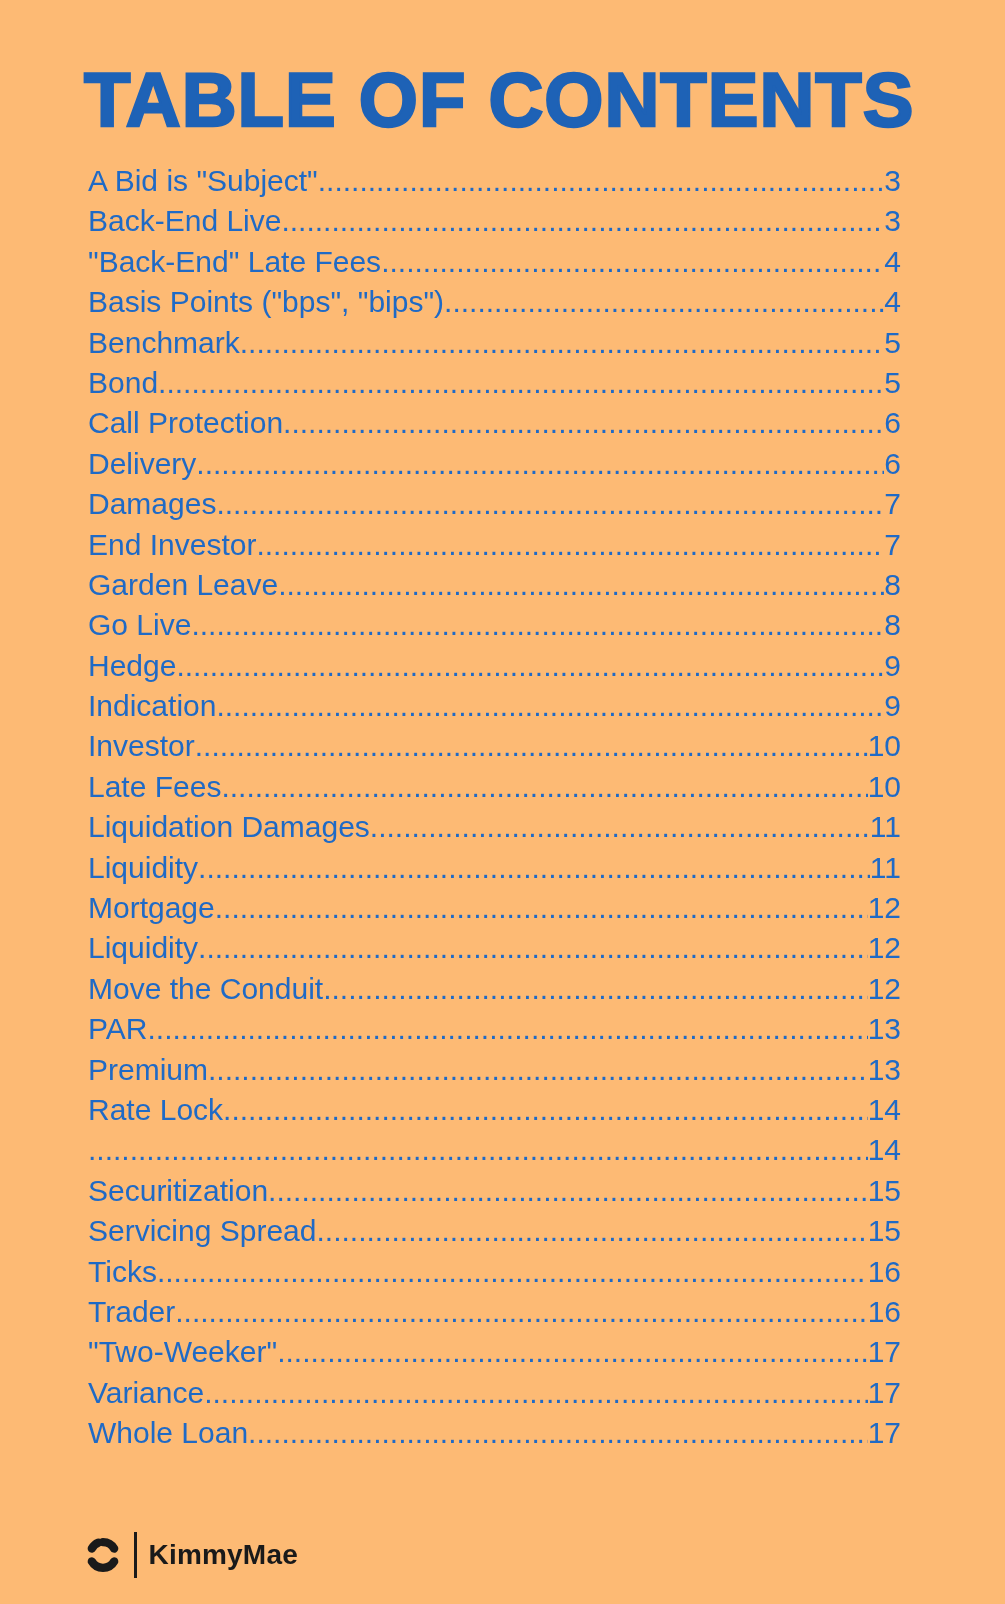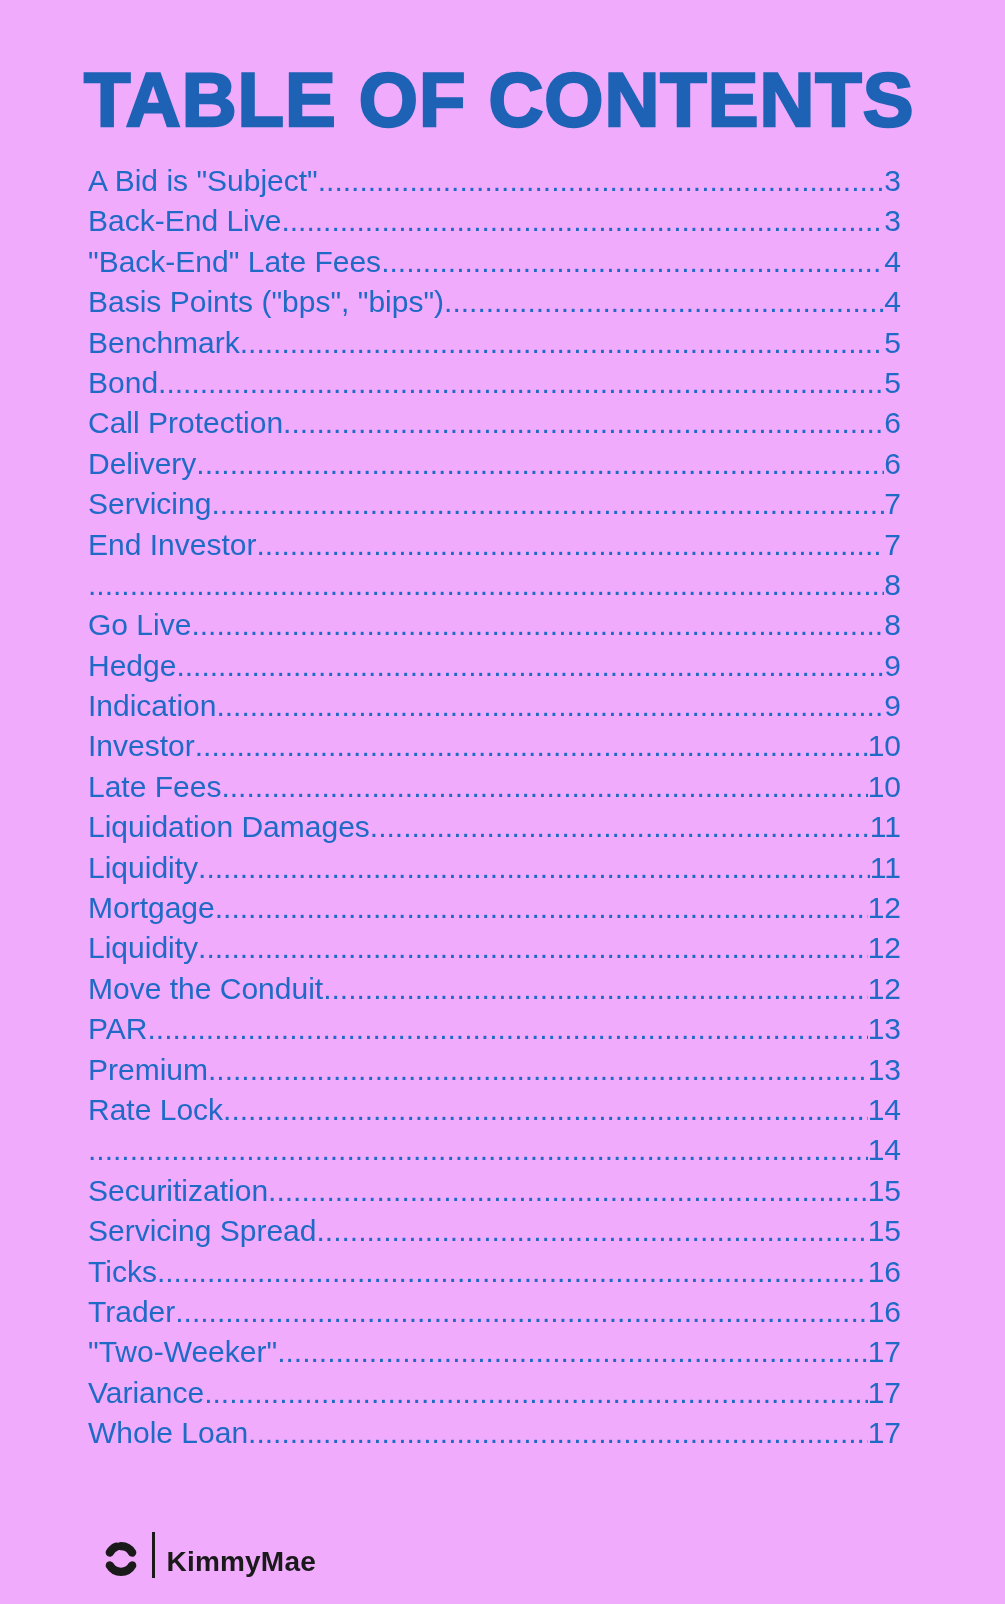--- a/index.html
+++ b/index.html
@@ -1,20 +1,20 @@
 <!DOCTYPE html>
 <html><head>
 <meta charset="utf-8">
 <style>
   html, body { margin: 0; padding: 0; background: #ffffff; }
   .page {
     position: relative;
     width: 1005px;
     height: 1604px;
-    background: #f0abfc;
+    background: #fdba74;
     font-family: "Liberation Sans", sans-serif;
     box-sizing: border-box;
     padding: 56px 104px 0 88px;
     overflow: hidden;
   }
   .title {
     margin: 6px 0 20px -4px;
     font-size: 76px;
     line-height: 1.0;
     font-weight: 700;
@@ -37,24 +37,24 @@
     overflow: hidden;
     white-space: nowrap;
     color: #1F6AC6;
   }
   .dots::after {
     content: "............................................................................................................................................................................................................";
   }
   .pagenum { white-space: nowrap; }
   .footer {
     position: absolute;
-    left: 102px;
+    left: 84px;
     bottom: 26px;
     display: flex;
-    align-items: flex-end;
+    align-items: center;
     gap: 12px;
   }
   .logo { display: block; }
   .footer-divider {
     width: 2.5px;
     height: 46px;
     background: #1a1a1a;
   }
   .brand {
     font-size: 28px;
@@ -104,30 +104,31 @@
         <span class="label">Call Protection</span>
         <span class="dots"></span>
         <span class="pagenum">6</span>
       </div>
       <div class="entry">
         <span class="label">Delivery</span>
         <span class="dots"></span>
         <span class="pagenum">6</span>
       </div>
       <div class="entry">
-        <span class="label">Servicing</span>
+        <span class="label">Damages</span>
         <span class="dots"></span>
         <span class="pagenum">7</span>
       </div>
       <div class="entry">
         <span class="label">End Investor</span>
         <span class="dots"></span>
         <span class="pagenum">7</span>
       </div>
       <div class="entry">
+        <span class="label">Garden Leave</span>
         <span class="dots"></span>
         <span class="pagenum">8</span>
       </div>
       <div class="entry">
         <span class="label">Go Live</span>
         <span class="dots"></span>
         <span class="pagenum">8</span>
       </div>
       <div class="entry">
         <span class="label">Hedge</span>

